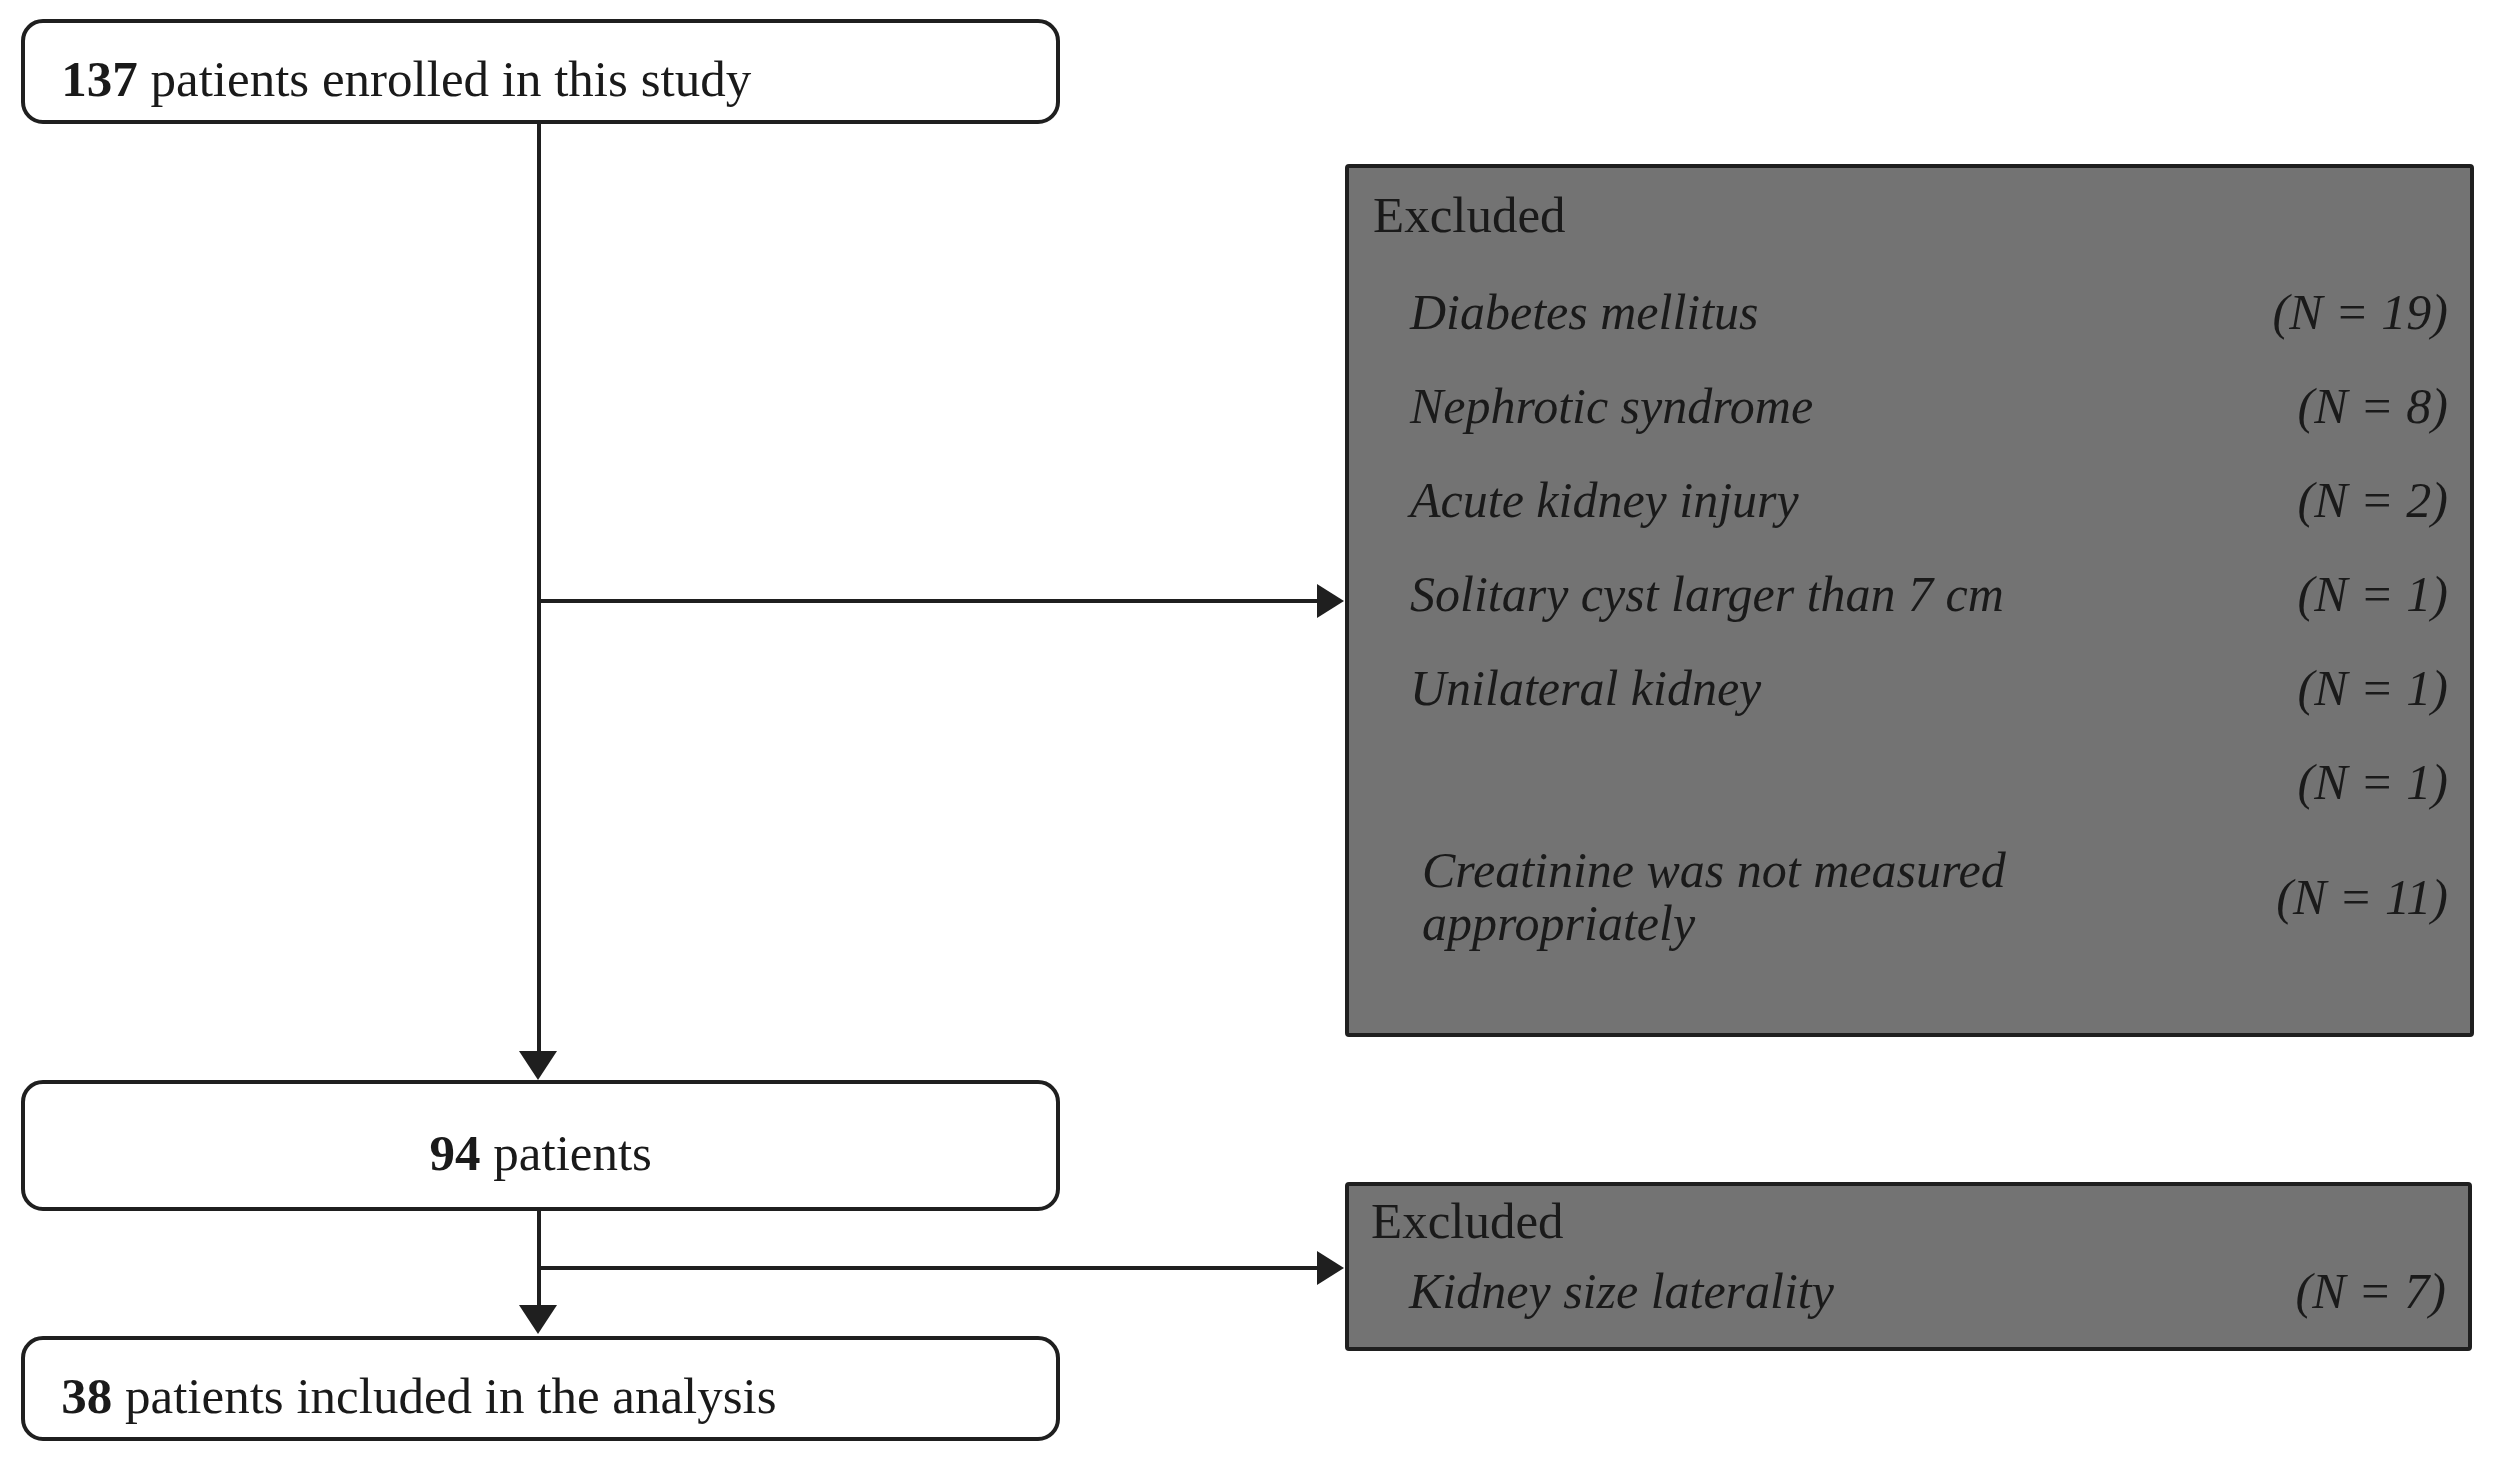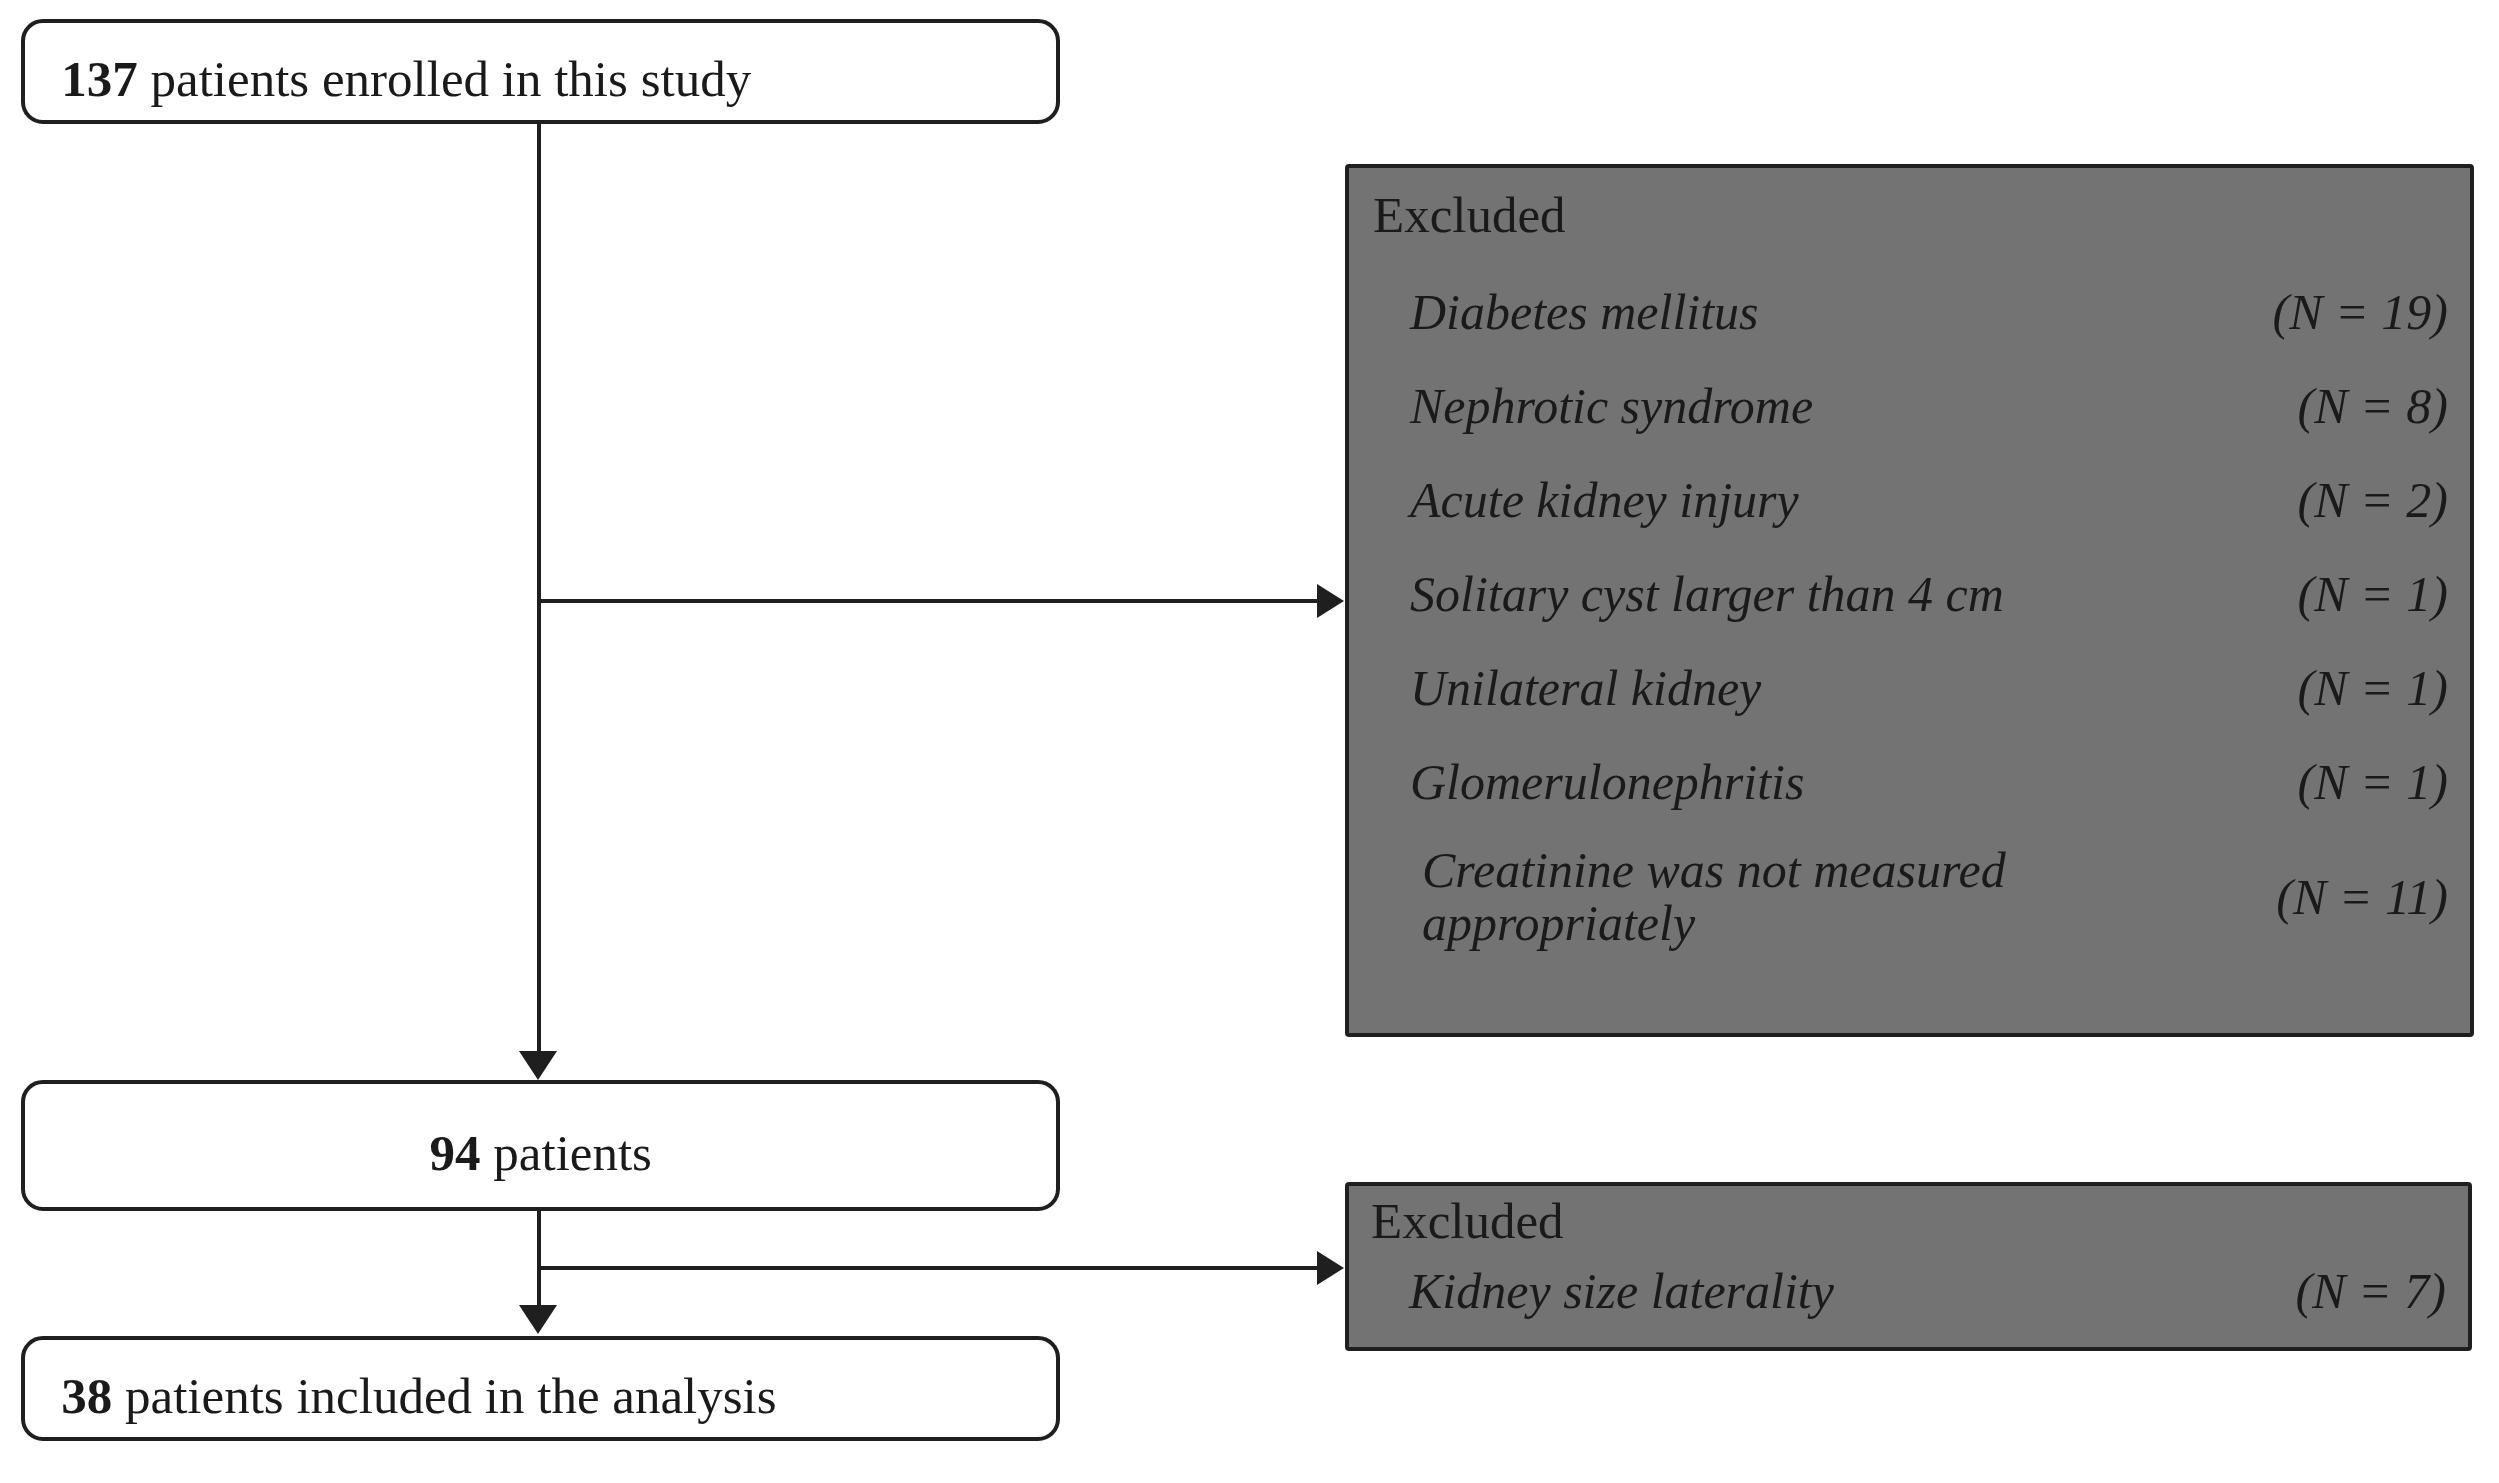--- a/index.html
+++ b/index.html
@@ -101,31 +101,30 @@
         <span class="ex-label">Nephrotic syndrome</span>
         <span class="ex-count">(N = 8)</span>
       </div>
 
       <div class="ex-row">
         <span class="ex-label">Acute kidney injury</span>
         <span class="ex-count">(N = 2)</span>
       </div>
 
       <div class="ex-row">
-        <span class="ex-label">Solitary cyst larger than 4 cm</span>
+        <span class="ex-label">Solitary cyst larger than 7 cm</span>
         <span class="ex-count">(N = 1)</span>
       </div>
 
       <div class="ex-row">
         <span class="ex-label">Unilateral kidney</span>
         <span class="ex-count">(N = 1)</span>
       </div>
 
       <div class="ex-row">
-        <span class="ex-label">Glomerulonephritis</span>
         <span class="ex-count">(N = 1)</span>
       </div>
 
       <div class="ex-row two-line">
         <span class="ex-label">Creatinine was not measured
 appropriately</span>
         <span class="ex-count">(N = 11)</span>
       </div>
 
     </div>

